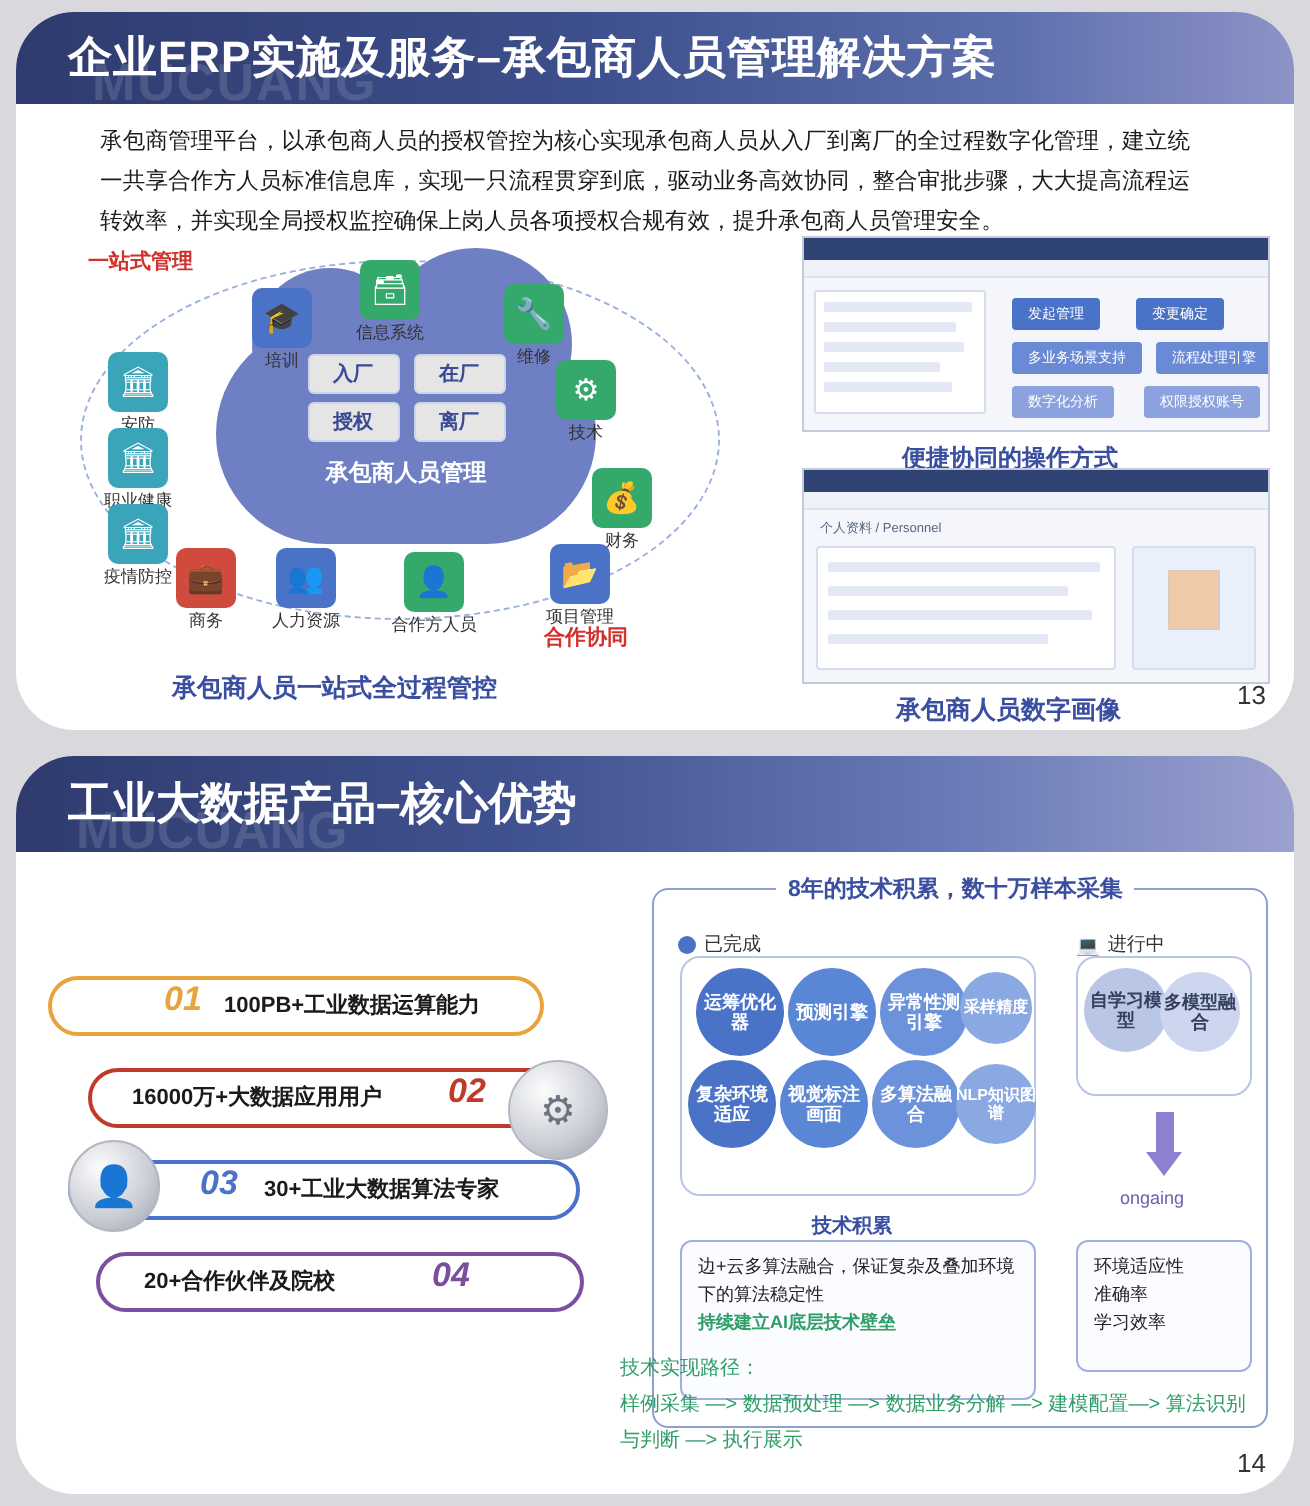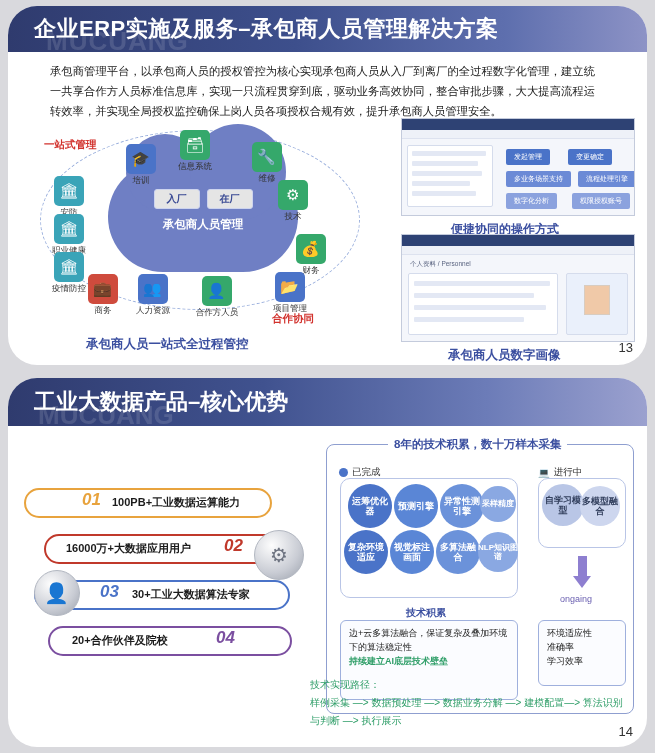--- a/index.html
+++ b/index.html
@@ -200,24 +200,28 @@
     <div class="s1-body">承包商管理平台，以承包商人员的授权管控为核心实现承包商人员从入厂到离厂的全过程数字化管理，建立统一共享合作方人员标准信息库，实现一只流程贯穿到底，驱动业务高效协同，整合审批步骤，大大提高流程运转效率，并实现全局授权监控确保上岗人员各项授权合规有效，提升承包商人员管理安全。</div>
 
     <div class="diagram">
       <div class="dashring"></div>
       <div class="cloud"></div>
       <div class="cloud-inner">
         <div class="chip-row">
           <span class="chip">入厂</span>
           <span class="chip">在厂</span>
         </div>
+        <div class="chip-row">
+          <span class="chip">授权</span>
+          <span class="chip">离厂</span>
+        </div>
         <div class="cloud-label">承包商人员管理</div>
       </div>
 
-      <div class="redlabel" style="left:22px; top:24px;">一站式管理</div>
+      <div class="redlabel" style="left:22px; top:10px;">一站式管理</div>
       <div class="redlabel" style="left:250px; top:198px;">合作协同</div>
 
       <div class="node" style="left:96px; top:30px;">
         <div class="ico blue">🎓</div>
         <div class="lbl">培训</div>
       </div>
       <div class="node" style="left:150px; top:16px;">
         <div class="ico green">🗃</div>
         <div class="lbl">信息系统</div>
       </div>

